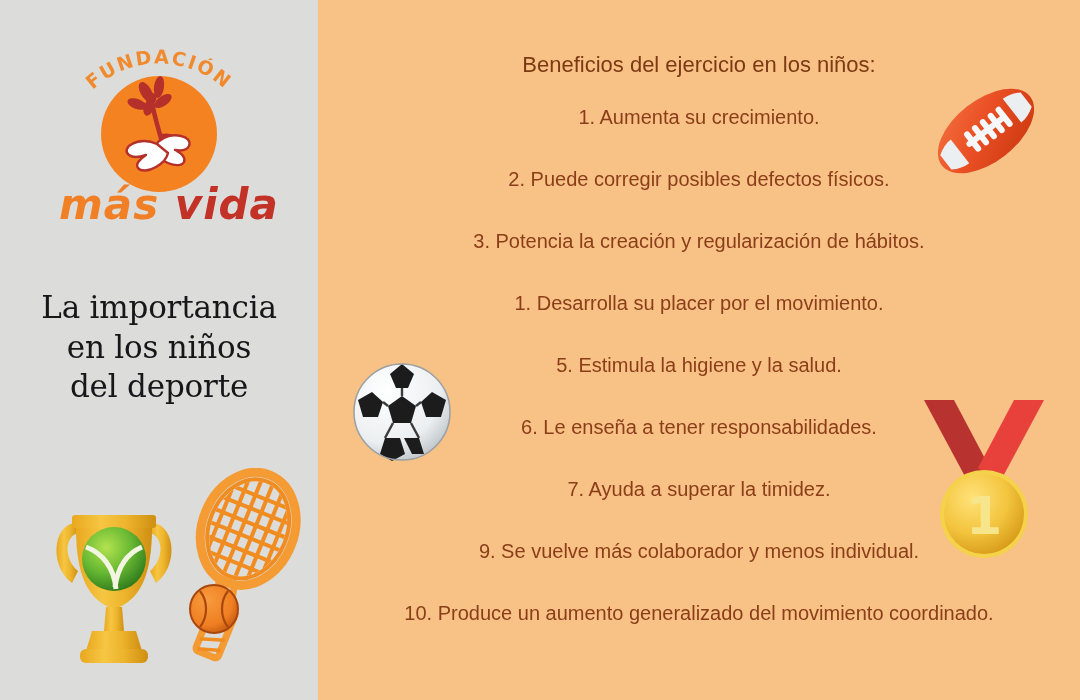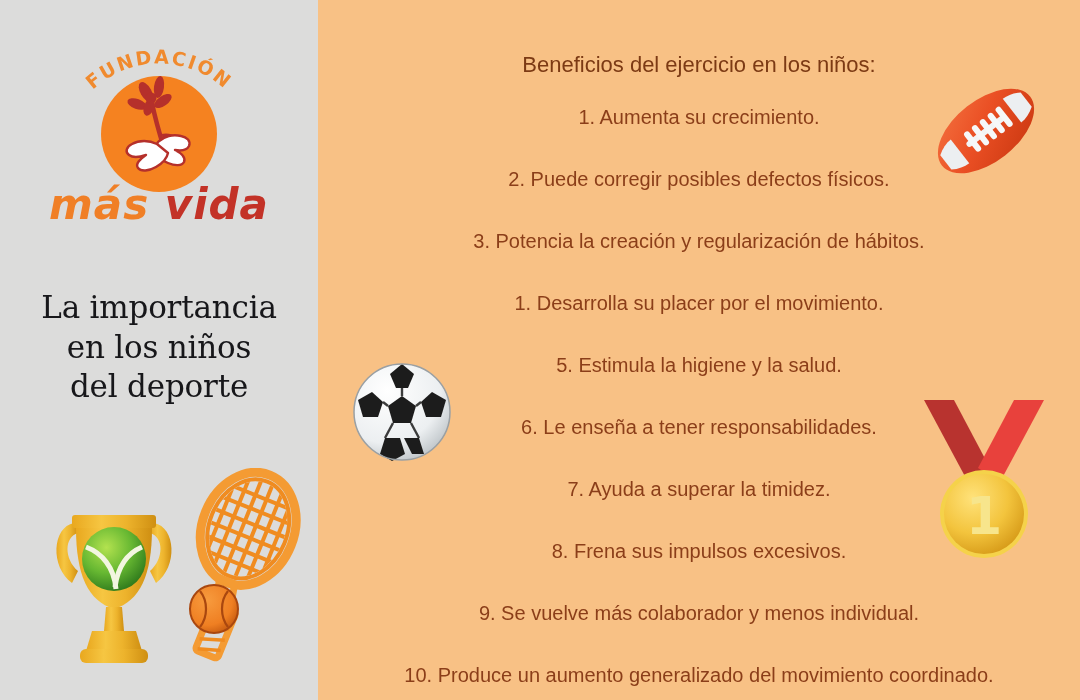--- a/index.html
+++ b/index.html
@@ -26,21 +26,21 @@
   .logo-arc text{
     font-family:"DejaVu Sans", sans-serif;
     font-size:19px;font-weight:600;fill:#f08a2e;letter-spacing:2px;
   }
   .logo-circle{
     position:absolute;left:62px;top:58px;width:116px;height:116px;
     border-radius:50%;background:#f58220;
   }
   .logo-hands{position:absolute;left:62px;top:52px;width:116px;height:128px;}
   .logo-word{
-    position:absolute;left:0;top:166px;width:240px;text-align:center;
+    position:absolute;left:10px;top:166px;width:240px;text-align:center;
     font-family:"DejaVu Sans", sans-serif;
     font-size:42px;font-weight:700;font-style:italic;
     letter-spacing:1px;line-height:1;
   }
   .logo-word .mas{color:#f07f26;}
   .logo-word .vida{color:#c33227;}
 
   
   .poster-title{
     position:absolute;left:10px;top:288px;width:298px;
@@ -224,21 +224,20 @@
     <div class="benefits-heading">Beneficios del ejercicio en los niños:</div>
 
     <ul class="benefits-list">
       <li class="benefit">1. Aumenta su crecimiento.</li>
       <li class="benefit">2. Puede corregir posibles defectos físicos.</li>
       <li class="benefit">3. Potencia la creación y regularización de hábitos.</li>
       <li class="benefit">1. Desarrolla su placer por el movimiento.</li>
       <li class="benefit">5. Estimula la higiene y la salud.</li>
       <li class="benefit">6. Le enseña a tener responsabilidades.</li>
       <li class="benefit">7. Ayuda a superar la timidez.</li>
-      <li class="benefit">8. Frena sus impulsos excesivos.</li>
       <li class="benefit">9. Se vuelve más colaborador y menos individual.</li>
       <li class="benefit">10. Produce un aumento generalizado del movimiento coordinado.</li>
     </ul>
   </div>
 
   <svg class="football" viewBox="0 0 122 118">
     <defs>
       <linearGradient id="fbg" x1="0" y1="0" x2="1" y2="1">
         <stop offset="0%" stop-color="#f4713f"></stop>
         <stop offset="45%" stop-color="#ea4f24"></stop>

